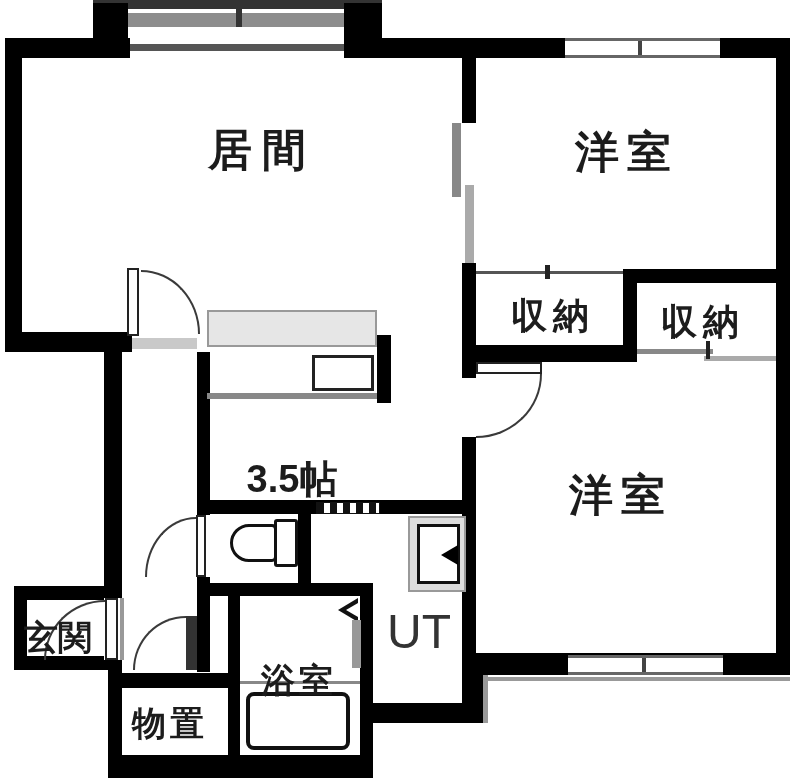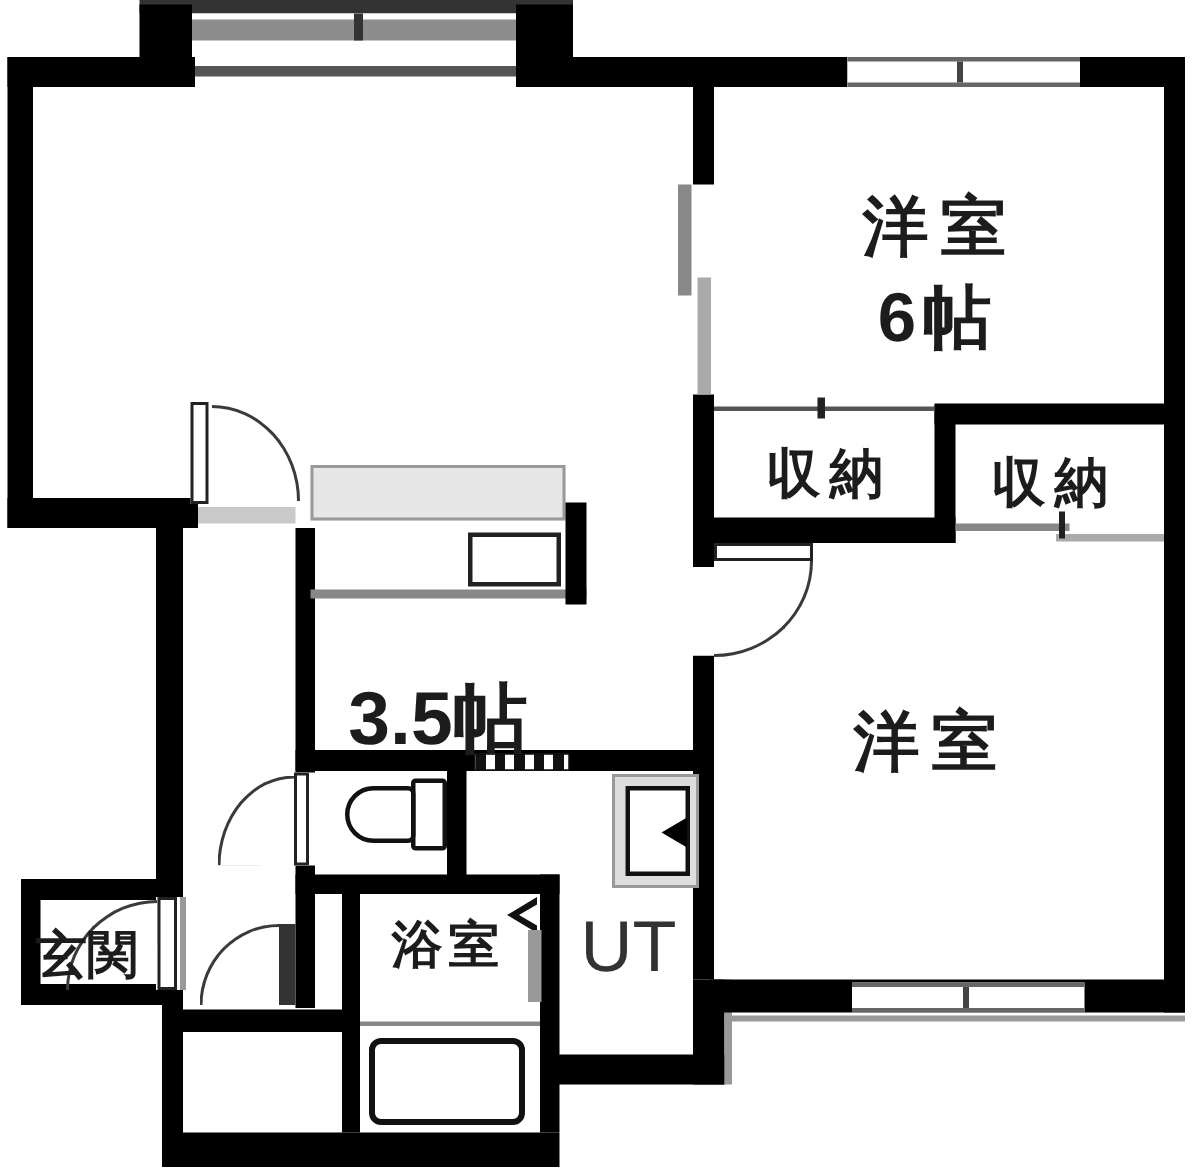--- a/index.html
+++ b/index.html
@@ -108,28 +108,29 @@
   <div class="fix" style="left:274px;top:519px;width:24px;height:48px;border:3px solid #111;border-radius:3px;"></div>
   <div class="fix" style="left:230px;top:524px;width:47px;height:38px;border:3px solid #111;border-radius:19px 5px 5px 19px;"></div>
 
   <div class="g" style="left:408px;top:516px;width:58px;height:76px;background:#ddd;border:2px solid #999;box-sizing:border-box;"></div>
   <div class="fix" style="left:417px;top:524px;width:43px;height:60px;border:3px solid #111;"></div>
   <div class="g" style="left:441px;top:545px;width:0;height:0;border-top:10px solid transparent;border-bottom:10px solid transparent;border-right:17px solid #000;"></div>
 
   <div class="g" style="left:240px;top:681px;width:120px;height:3px;background:#888;"></div>
   <div class="fix" style="left:246px;top:692px;width:104px;height:58px;border:4px solid #111;border-radius:8px;"></div>
 
+  <div class="lb" style="left:262px;top:150px;font-size:44px;letter-spacing:10px;">居間</div>
 
   <div class="lb" style="left:627px;top:152px;font-size:44px;letter-spacing:8px;">洋室</div>
-  <div class="lb" style="left:625px;top:211px;font-size:46px;letter-spacing:4px;">6帖</div>
 
   <div class="lb" style="left:621px;top:495px;font-size:44px;letter-spacing:8px;">洋室</div>
 
-  <div class="lb" style="left:292px;top:479px;font-size:50px;">3.5帖</div>
+  <div class="lb" style="left:292px;top:479px;font-size:38px;">3.5帖</div>
 
   <div class="lb" style="left:553px;top:316px;font-size:36px;letter-spacing:6px;">収納</div>
   <div class="lb" style="left:703px;top:322px;font-size:36px;letter-spacing:6px;">収納</div>
 
   <div class="lb" style="left:419px;top:632px;font-size:48px;color:#333;font-weight:normal;">UT</div>
-  <div class="lb" style="left:299px;top:630px;font-size:34px;letter-spacing:4px;">浴室</div>
+  <div class="lb" style="left:299px;top:680px;font-size:34px;letter-spacing:4px;">浴室</div>
+  <div class="lb" style="left:170px;top:723px;font-size:34px;letter-spacing:4px;">物置</div>
   <div class="lb" style="left:58px;top:637px;font-size:34px;">玄関</div>
 
 </div>
 
 </body></html>

